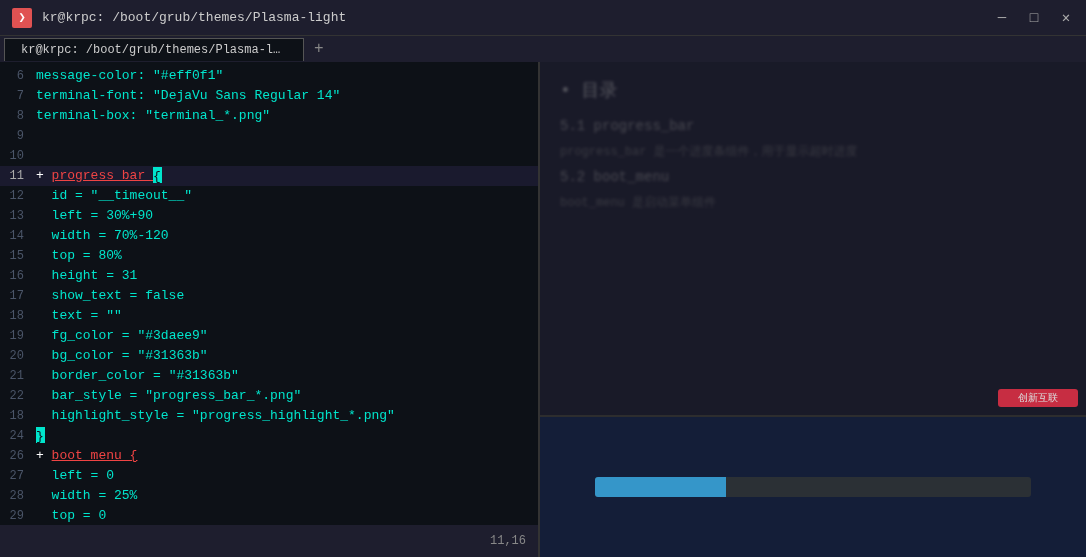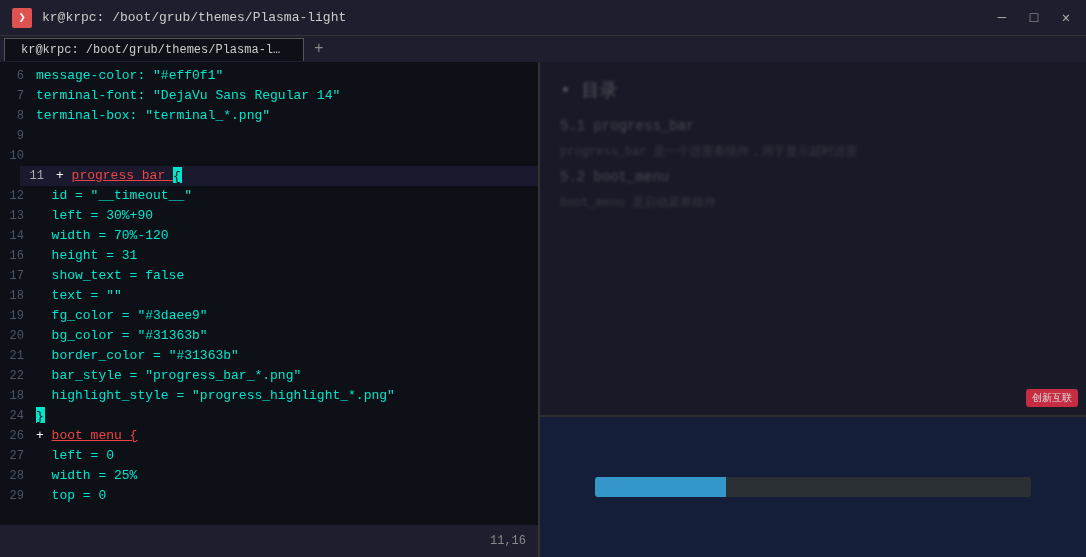--- a/index.html
+++ b/index.html
@@ -151,21 +151,20 @@
       color: #ffffff;
     }
 
     .line-content .section-name {
       color: #ef4444;
       text-decoration: underline;
     }
 
     .line11 {
       background: #1a1a2e;
-      margin-left: 20px;
     }
 
     .cursor-block {
       display: inline-block;
       background: #00e5cc;
       color: #0d1117;
       width: 9px;
       height: 16px;
       vertical-align: text-bottom;
     }
@@ -243,21 +242,21 @@
       margin: 3px 0;
     }
 
     .watermark {
       position: absolute;
       bottom: 8px;
       right: 8px;
       background: #e8334a;
       color: white;
       font-size: 10px;
-      padding: 2px 6px;
+      padding: 2px 20px;
       border-radius: 3px;
       font-family: sans-serif;
     }
 
     .right-bottom-inner {
       position: absolute;
       inset: 0;
     }
 
     .bottom-preview {
@@ -349,20 +348,24 @@
         <div class="code-line">
           <span class="line-num">13</span>
           <span class="line-content">  left = 30%+90</span>
         </div>
 
         <div class="code-line">
           <span class="line-num">14</span>
           <span class="line-content">  width = 70%-120</span>
         </div>
 
+        <div class="code-line">
+          <span class="line-num">15</span>
+          <span class="line-content">  top = 80%</span>
+        </div>
 
         <div class="code-line">
           <span class="line-num">16</span>
           <span class="line-content">  height = 31</span>
         </div>
 
         <div class="code-line">
           <span class="line-num">17</span>
           <span class="line-content">  show_text = false</span>
         </div>

